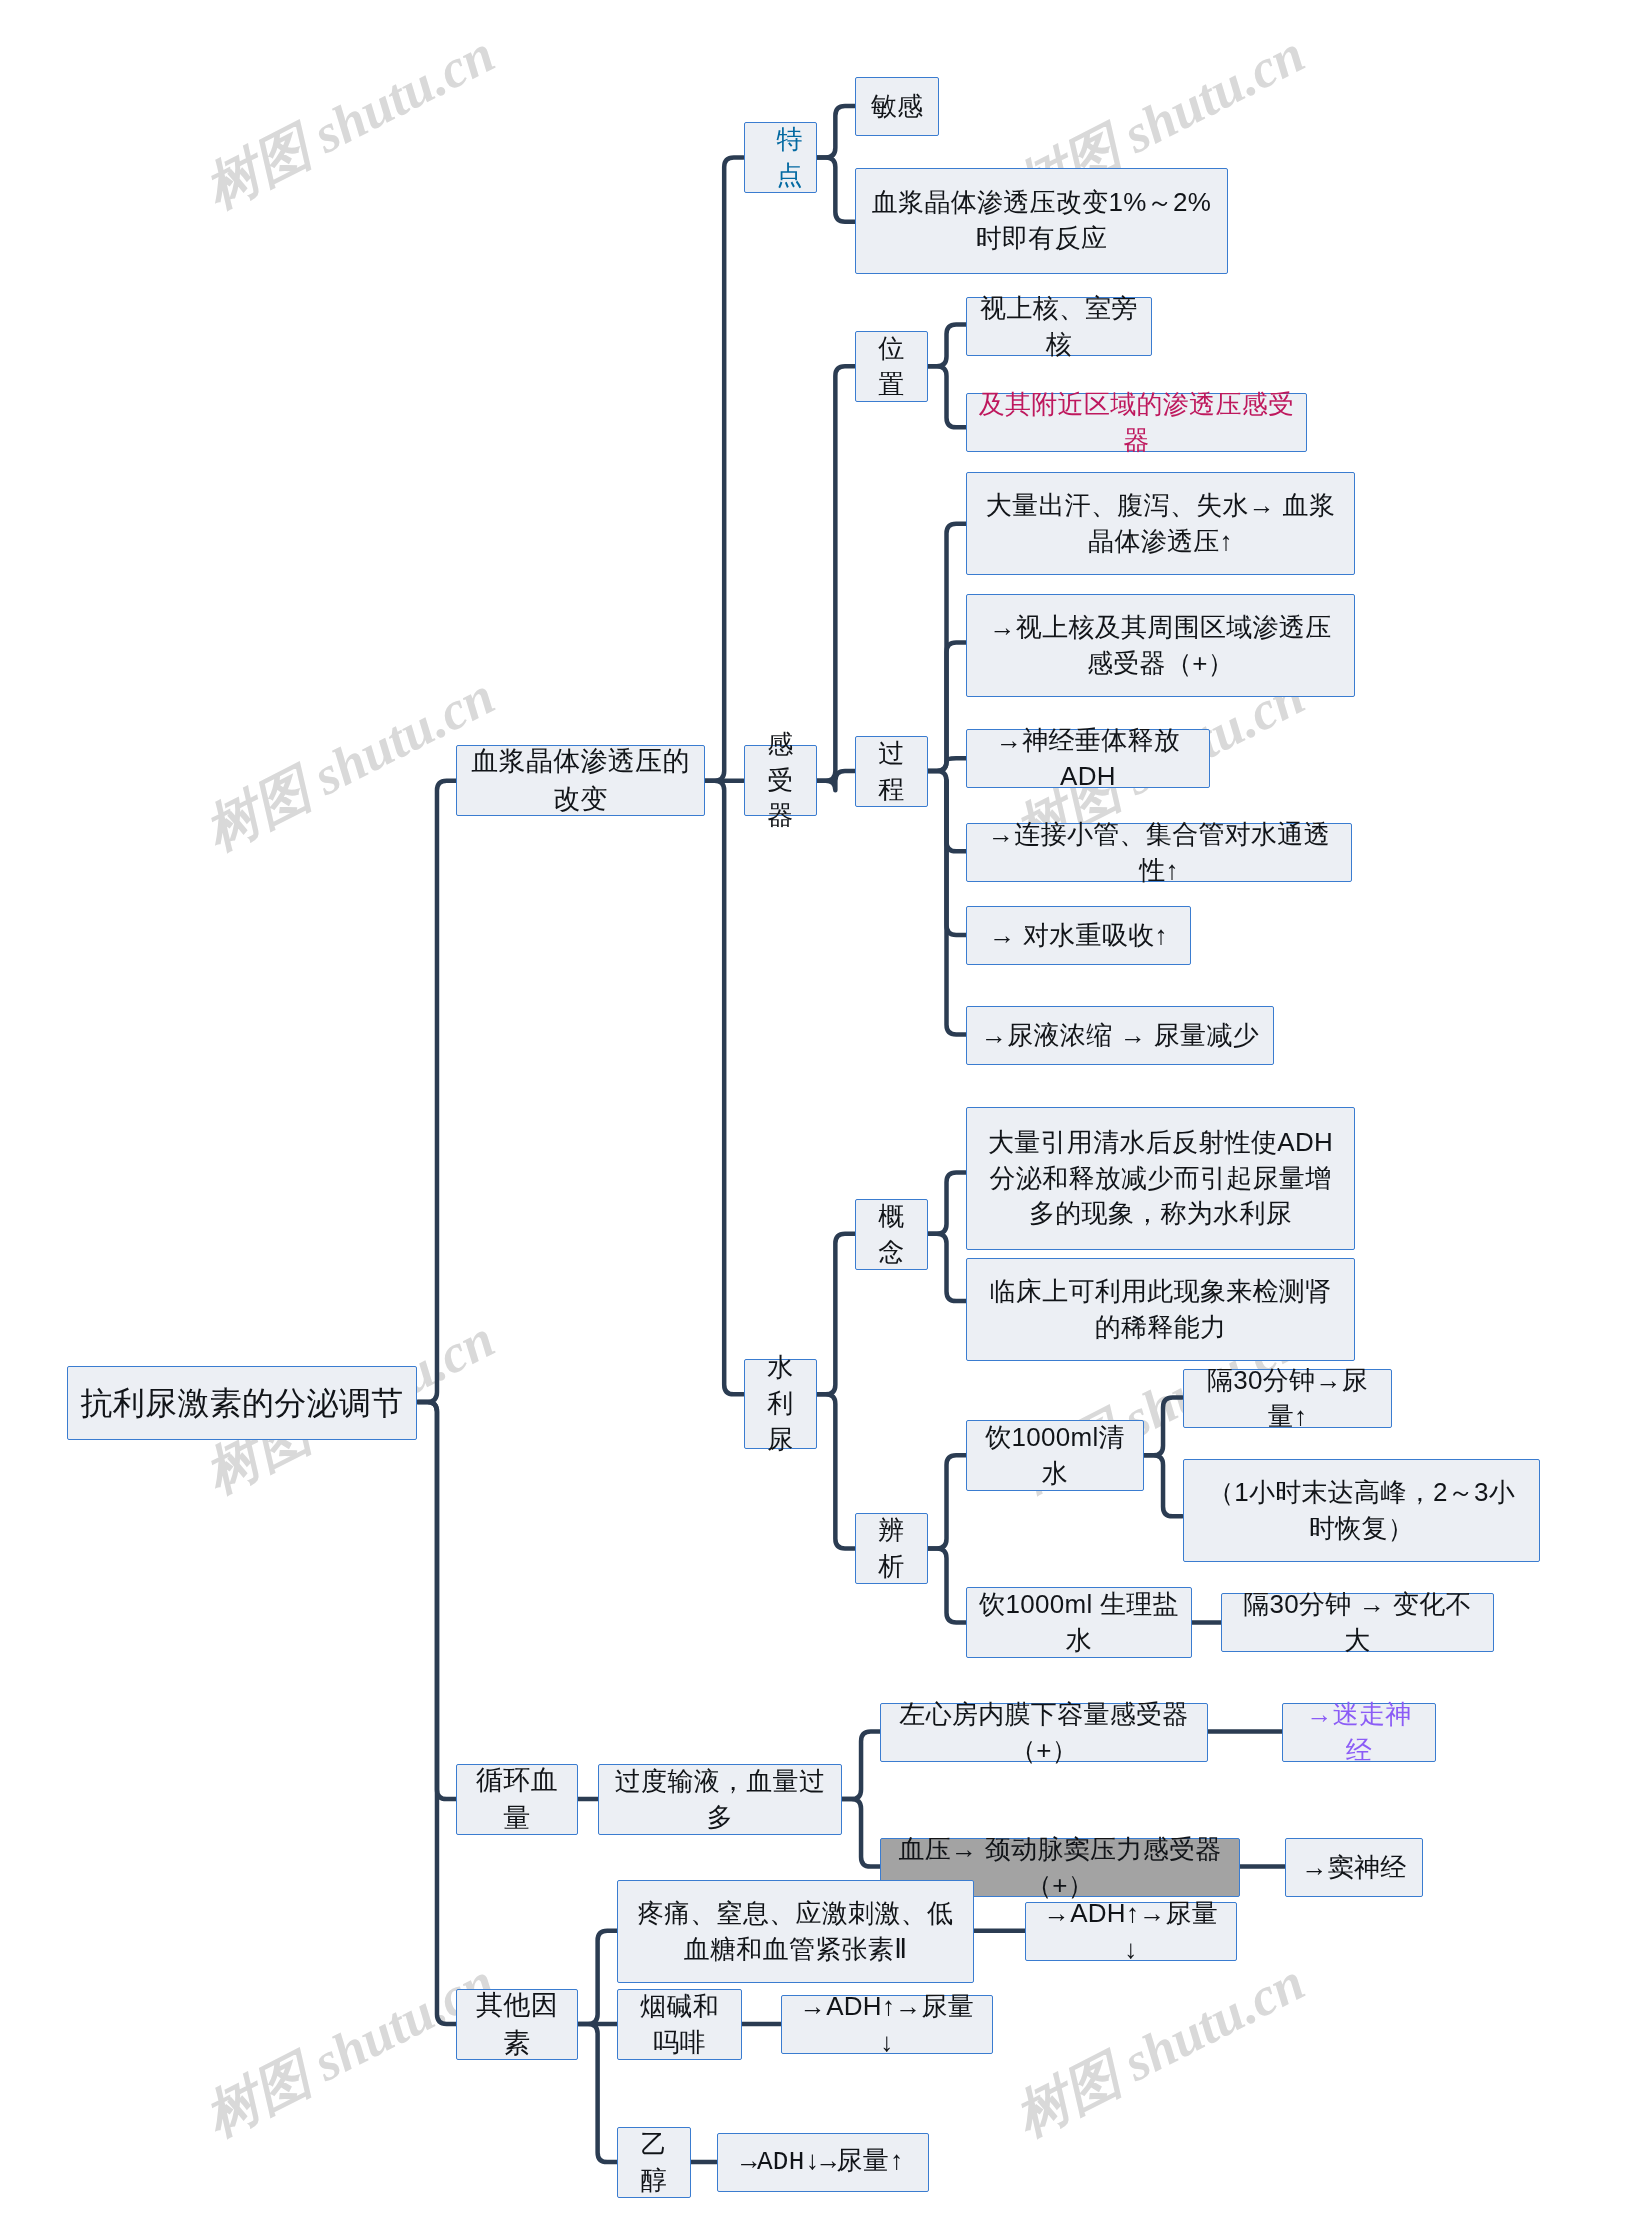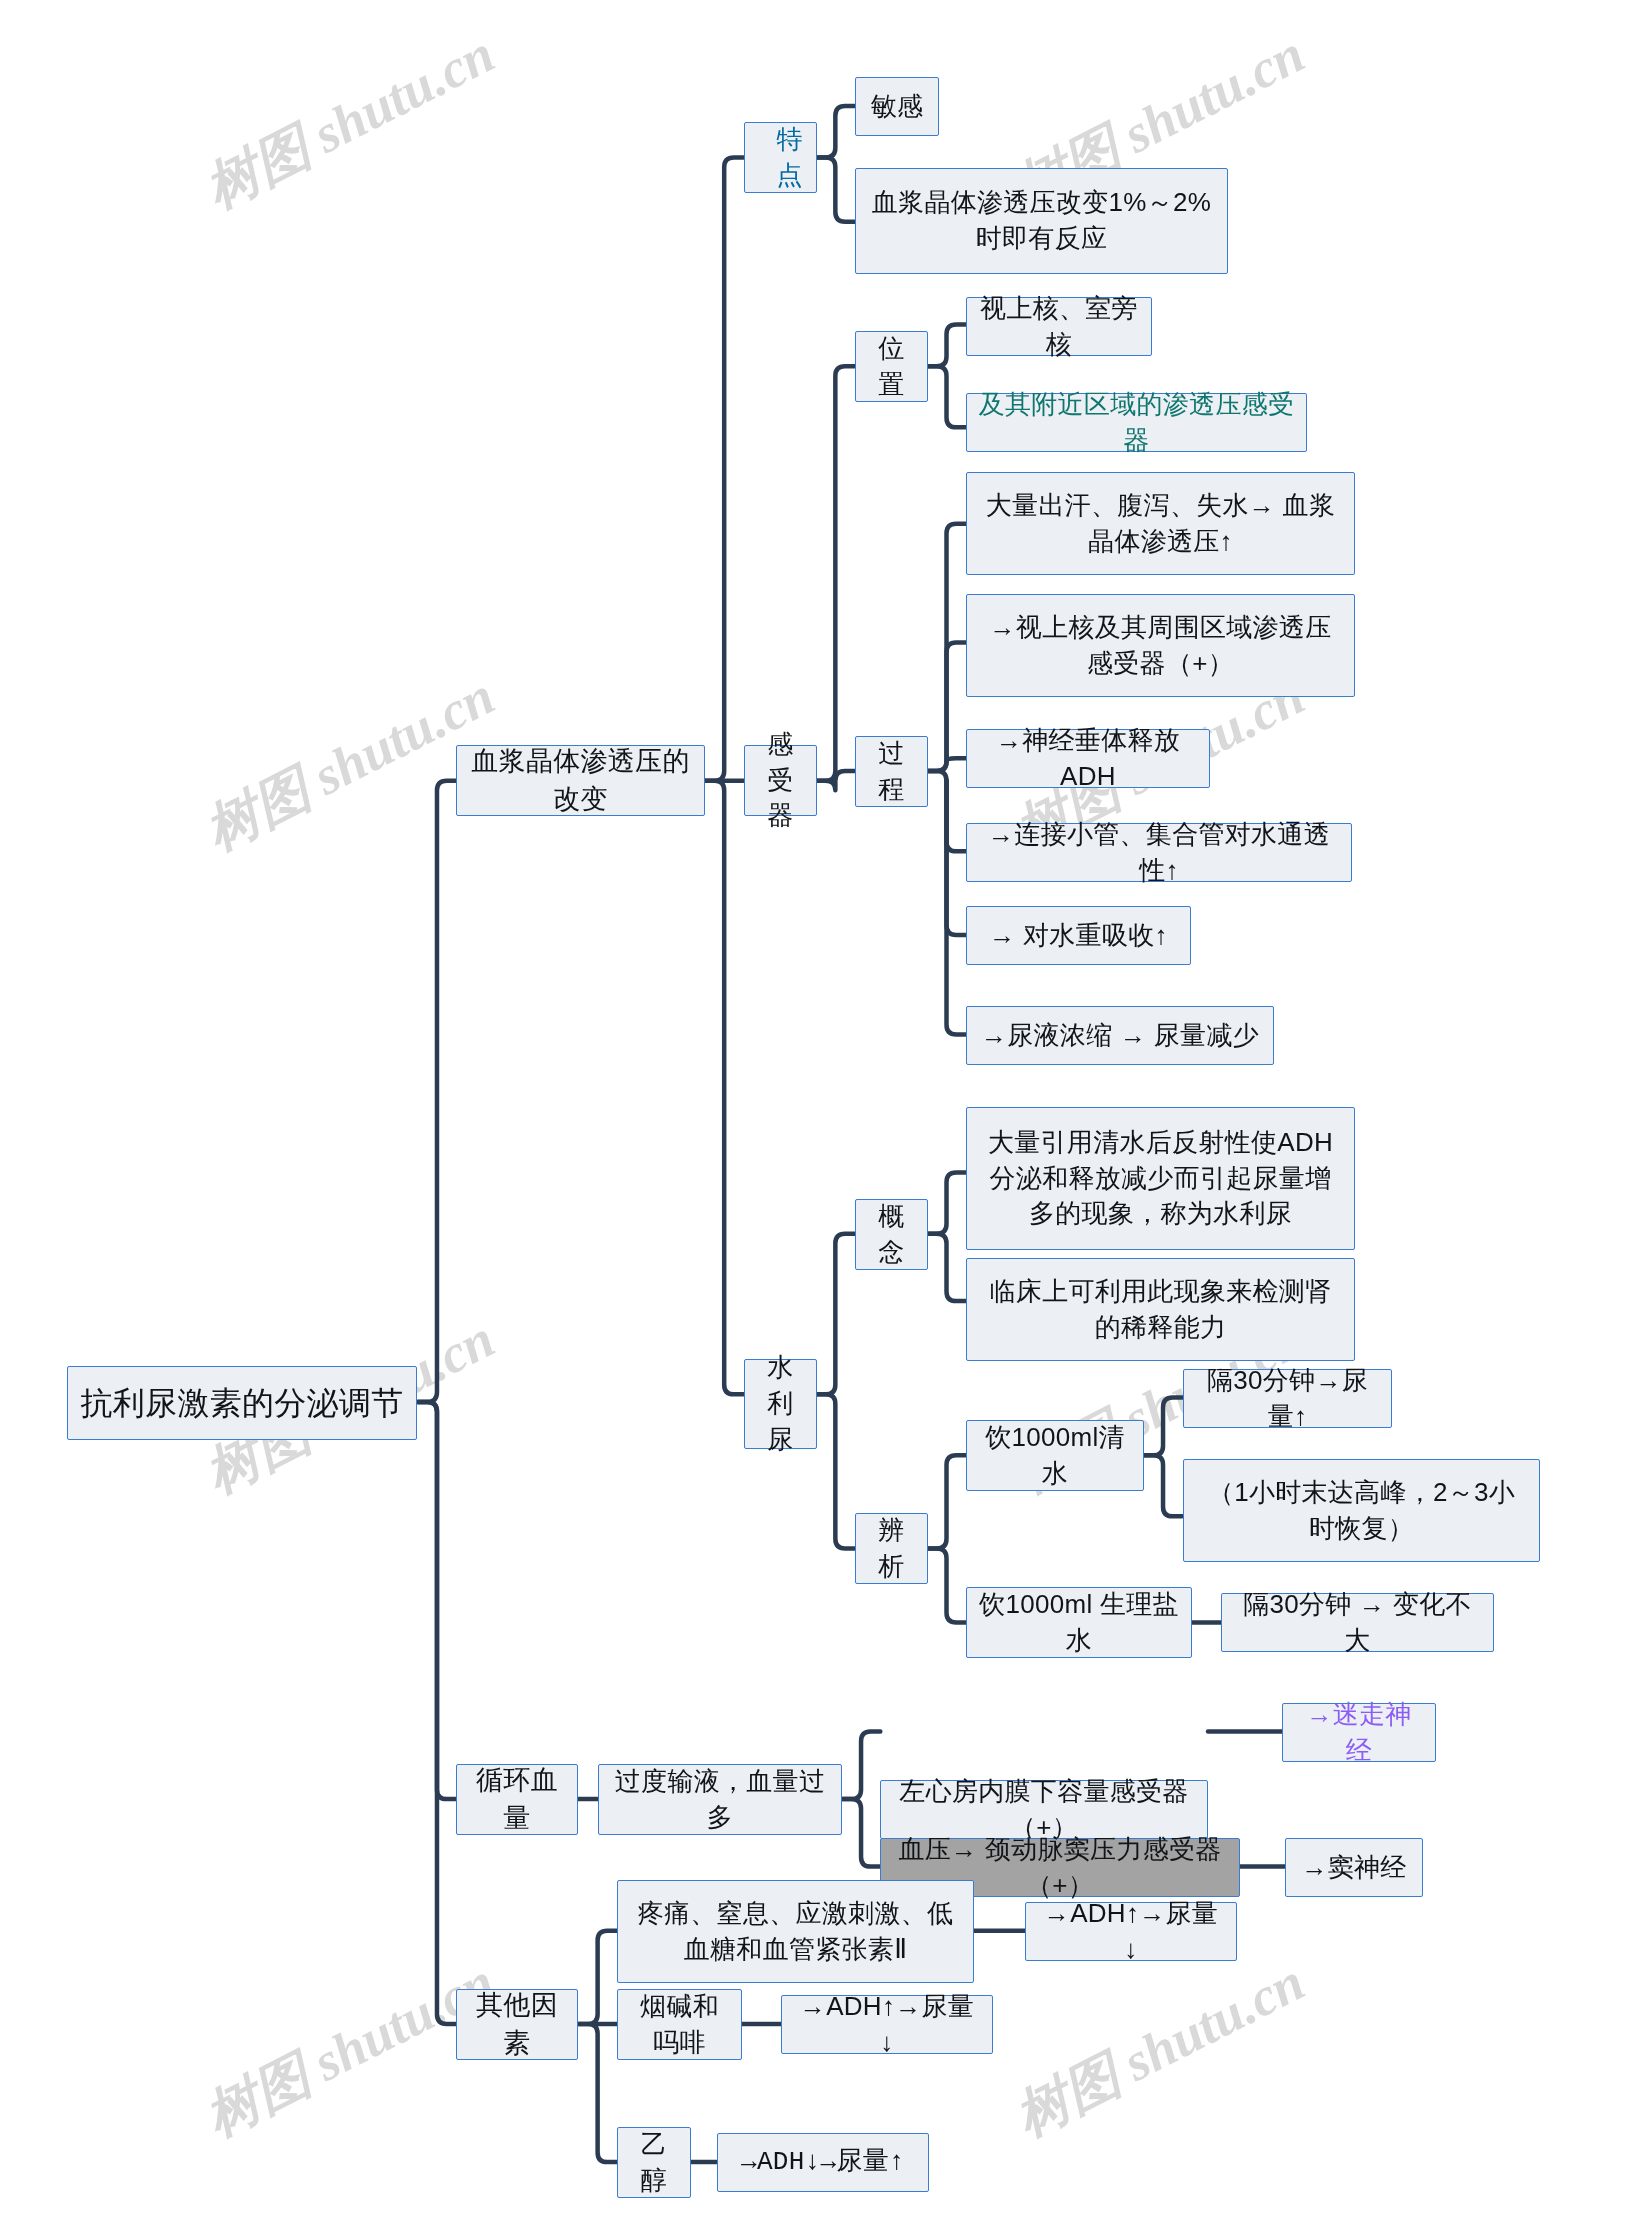--- a/index.html
+++ b/index.html
@@ -160,21 +160,21 @@
     <div class="node lvl1" style="left: 456px; top: 745px; width: 249px; height: 71px; background: rgb(236, 239, 244); border-color: rgb(58, 124, 208); color: rgb(17, 20, 24);">血浆晶体渗透压的改变</div>
 
     <div class="node lvl2" style="left: 744px; top: 122px; width: 73px; height: 71px; background: rgb(236, 239, 244); border-color: rgb(58, 124, 208); color: #0369a1; padding-left: 30px;">特点</div>
     <div class="node lvl3" style="left: 855px; top: 77px; width: 84px; height: 59px; background: rgb(236, 239, 244); border-color: rgb(58, 124, 208); color: rgb(17, 20, 24);">敏感</div>
     <div class="node lvl3" style="left: 855px; top: 168px; width: 373px; height: 106px; background: rgb(236, 239, 244); border-color: rgb(58, 124, 208); color: rgb(17, 20, 24);">血浆晶体渗透压改变1%～2%时即有反应</div>
 
     <div class="node lvl2" style="left: 744px; top: 745px; width: 73px; height: 71px; background: rgb(236, 239, 244); border-color: rgb(58, 124, 208); color: rgb(17, 20, 24);">感受器</div>
 
     <div class="node lvl3" style="left: 855px; top: 331px; width: 73px; height: 71px; background: rgb(236, 239, 244); border-color: rgb(58, 124, 208); color: rgb(17, 20, 24);">位置</div>
     <div class="node lvl4" style="left: 966px; top: 297px; width: 186px; height: 59px; background: rgb(236, 239, 244); border-color: rgb(58, 124, 208); color: rgb(17, 20, 24);">视上核、室旁核</div>
-    <div class="node lvl4" style="left: 966px; top: 393px; width: 341px; height: 59px; background: rgb(236, 239, 244); border-color: rgb(58, 124, 208); color: #0f766e;">及其附近区域的渗透压感受器</div>
+    <div class="node lvl4" style="left: 966px; top: 393px; width: 341px; height: 59px; background: rgb(236, 239, 244); border-color: rgb(58, 124, 208); color: #be185d;">及其附近区域的渗透压感受器</div>
 
     <div class="node lvl3" style="left: 855px; top: 736px; width: 73px; height: 71px; background: rgb(236, 239, 244); border-color: rgb(58, 124, 208); color: rgb(17, 20, 24);">过程</div>
     <div class="node lvl4" style="left: 966px; top: 472px; width: 389px; height: 103px; background: rgb(236, 239, 244); border-color: rgb(58, 124, 208); color: rgb(17, 20, 24);">大量出汗、腹泻、失水→ 血浆晶体渗透压↑</div>
     <div class="node lvl4" style="left: 966px; top: 594px; width: 389px; height: 103px; background: rgb(236, 239, 244); border-color: rgb(58, 124, 208); color: rgb(17, 20, 24);">→视上核及其周围区域渗透压感受器（+）</div>
     <div class="node lvl4" style="left: 966px; top: 729px; width: 244px; height: 59px; background: rgb(236, 239, 244); border-color: rgb(58, 124, 208); color: rgb(17, 20, 24);">→神经垂体释放ADH</div>
     <div class="node lvl4" style="left: 966px; top: 823px; width: 386px; height: 59px; background: rgb(236, 239, 244); border-color: rgb(58, 124, 208); color: rgb(17, 20, 24);">→连接小管、集合管对水通透性↑</div>
     <div class="node lvl4" style="left: 966px; top: 906px; width: 225px; height: 59px; background: rgb(236, 239, 244); border-color: rgb(58, 124, 208); color: rgb(17, 20, 24);">→ 对水重吸收↑</div>
     <div class="node lvl4" style="left: 966px; top: 1006px; width: 308px; height: 59px; background: rgb(236, 239, 244); border-color: rgb(58, 124, 208); color: rgb(17, 20, 24);">→尿液浓缩 →  尿量减少</div>
 
     <div class="node lvl2" style="left: 744px; top: 1359px; width: 73px; height: 90px; background: rgb(236, 239, 244); border-color: rgb(58, 124, 208); color: rgb(17, 20, 24);">水利尿</div>
@@ -185,21 +185,21 @@
 
     <div class="node lvl3" style="left: 855px; top: 1513px; width: 73px; height: 71px; background: rgb(236, 239, 244); border-color: rgb(58, 124, 208); color: rgb(17, 20, 24);">辨析</div>
     <div class="node lvl4" style="left: 966px; top: 1420px; width: 178px; height: 71px; background: rgb(236, 239, 244); border-color: rgb(58, 124, 208); color: rgb(17, 20, 24);">饮1000ml清水</div>
     <div class="node lvl4" style="left: 1183px; top: 1369px; width: 209px; height: 59px; background: rgb(236, 239, 244); border-color: rgb(58, 124, 208); color: rgb(17, 20, 24);">隔30分钟→尿量↑</div>
     <div class="node lvl4" style="left: 1183px; top: 1459px; width: 357px; height: 103px; background: rgb(236, 239, 244); border-color: rgb(58, 124, 208); color: rgb(17, 20, 24);">（1小时末达高峰，2～3小时恢复）</div>
     <div class="node lvl4" style="left: 966px; top: 1587px; width: 226px; height: 71px; background: rgb(236, 239, 244); border-color: rgb(58, 124, 208); color: rgb(17, 20, 24);">饮1000ml 生理盐水</div>
     <div class="node lvl4" style="left: 1221px; top: 1593px; width: 273px; height: 59px; background: rgb(236, 239, 244); border-color: rgb(58, 124, 208); color: rgb(17, 20, 24);">隔30分钟 →  变化不大</div>
 
     <div class="node lvl1" style="left: 456px; top: 1764px; width: 122px; height: 71px; background: rgb(236, 239, 244); border-color: rgb(58, 124, 208); color: rgb(17, 20, 24);">循环血量</div>
     <div class="node lvl2" style="left: 598px; top: 1764px; width: 244px; height: 71px; background: rgb(236, 239, 244); border-color: rgb(58, 124, 208); color: rgb(17, 20, 24);">过度输液，血量过多</div>
-    <div class="node lvl3" style="left: 880px; top: 1780px; width: 328px; height: 59px; background: rgb(236, 239, 244); border-color: rgb(58, 124, 208); color: rgb(17, 20, 24);">左心房内膜下容量感受器（+）</div>
+    <div class="node lvl3" style="left: 880px; top: 1703px; width: 328px; height: 59px; background: rgb(236, 239, 244); border-color: rgb(58, 124, 208); color: rgb(17, 20, 24);">左心房内膜下容量感受器（+）</div>
     <div class="node lvl4" style="left: 1282px; top: 1703px; width: 154px; height: 59px; background: rgb(236, 239, 244); border-color: rgb(58, 124, 208); color: #8b5cf6;">→迷走神经</div>
     <div class="node lvl3" style="left: 880px; top: 1838px; width: 360px; height: 59px; background: #a3a3a3; border-color: rgb(58, 124, 208); color: rgb(17, 20, 24);">血压→ 颈动脉窦压力感受器（+）</div>
     <div class="node lvl4" style="left: 1285px; top: 1838px; width: 138px; height: 59px; background: rgb(236, 239, 244); border-color: rgb(58, 124, 208); color: rgb(17, 20, 24);">→窦神经</div>
 
     <div class="node lvl1" style="left: 456px; top: 1989px; width: 122px; height: 71px; background: rgb(236, 239, 244); border-color: rgb(58, 124, 208); color: rgb(17, 20, 24);">其他因素</div>
     <div class="node lvl2" style="left: 617px; top: 1880px; width: 357px; height: 103px; background: rgb(236, 239, 244); border-color: rgb(58, 124, 208); color: rgb(17, 20, 24);">疼痛、窒息、应激刺激、低血糖和血管紧张素Ⅱ</div>
     <div class="node lvl3" style="left: 1025px; top: 1902px; width: 212px; height: 59px; background: rgb(236, 239, 244); border-color: rgb(58, 124, 208); color: rgb(17, 20, 24);">→ADH↑→尿量↓</div>
     <div class="node lvl2" style="left: 617px; top: 1989px; width: 125px; height: 71px; background: rgb(236, 239, 244); border-color: rgb(58, 124, 208); color: rgb(17, 20, 24);">烟碱和吗啡</div>
     <div class="node lvl3" style="left: 781px; top: 1995px; width: 212px; height: 59px; background: rgb(236, 239, 244); border-color: rgb(58, 124, 208); color: rgb(17, 20, 24);">→ADH↑→尿量↓</div>
     <div class="node lvl2" style="left: 617px; top: 2127px; width: 74px; height: 71px; background: rgb(236, 239, 244); border-color: rgb(58, 124, 208); color: rgb(17, 20, 24);">乙醇</div>

